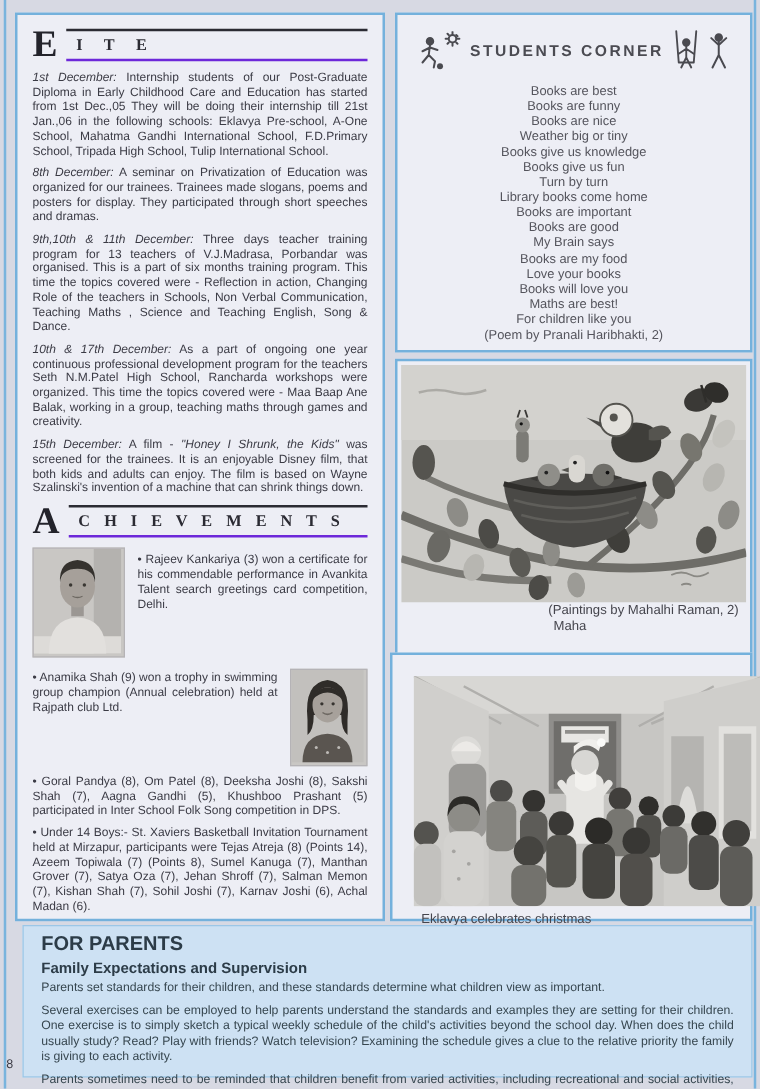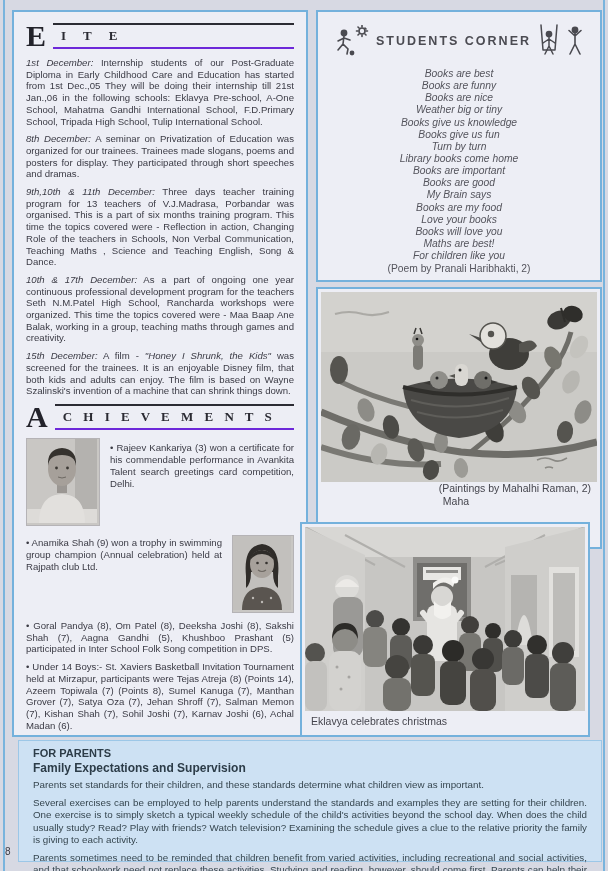--- a/index.html
+++ b/index.html
@@ -36,36 +36,36 @@
   .ach-row .ptxt{flex:1;font-size:9.6px;line-height:1.25;text-align:justify;margin:4px 0 0 0;}
   .photo-frame{flex:0 0 auto;background:#c9c7c4;border:1px solid #b5b3b6;}
   .photo-frame.boy{width:72px;height:86px;margin-right:10px;}
   .photo-frame.girl{width:60px;height:76px;margin-left:10px;margin-top:2px;}
 
   
   .corner-box{left:316px;top:10px;width:286px;height:272px;padding:6px 8px;text-align:center;}
   .corner-header{display:flex;align-items:center;justify-content:center;gap:5px;margin-top:6px;}
   .corner-title{font-weight:bold;font-size:12.5px;letter-spacing:2px;color:#4b4b52;}
   .poem{margin-top:10px;font-size:10.3px;line-height:1.18;color:#54545c;}
-  .poem div{white-space:nowrap;font-style:italic;}
+  .poem div{white-space:nowrap;}
   .poem-credit{font-size:10.3px;color:#54545c;margin-top:1px;}
 
   .painting-box{left:316px;top:287px;width:286px;height:262px;padding:3px;}
   .painting-caption{text-align:right;font-size:10.5px;color:#45454d;padding-right:6px;line-height:1.25;}
   .painting-caption .c2{text-align:center;padding-right:0;}
 
-  .photo-box{left:300px;top:522px;width:290px;height:215px;padding:3px;}
+  .photo-box{left:312px;top:522px;width:290px;height:215px;padding:17px;}
   .photo-caption{font-size:10.5px;color:#45454d;padding:4px 0 0 6px;text-align:left;}
 
   
   .for-parents{
     position:absolute;left:18px;top:740px;width:584px;height:122px;box-sizing:border-box;
     background:#cde1f3;border:1px solid #9cc7e7;padding:6px 14px 4px 14px;color:#36464f;
   }
-  .fp-header{font-weight:bold;font-size:11px;color:#2c3c48;margin-bottom:2px;}
+  .fp-header{font-weight:bold;font-size:16px;color:#2c3c48;margin-bottom:2px;}
   .fp-sub{font-weight:bold;font-size:12px;color:#2c3c48;margin-bottom:4px;}
   .fp-para{font-size:9.8px;line-height:1.25;text-align:justify;margin:0 0 6px 0;}
 
   .page-number{position:absolute;left:5px;top:846px;font-size:10px;color:#3b3b45;}
 
   svg{display:block;}
 </style>
 </head>
 <body>
 

